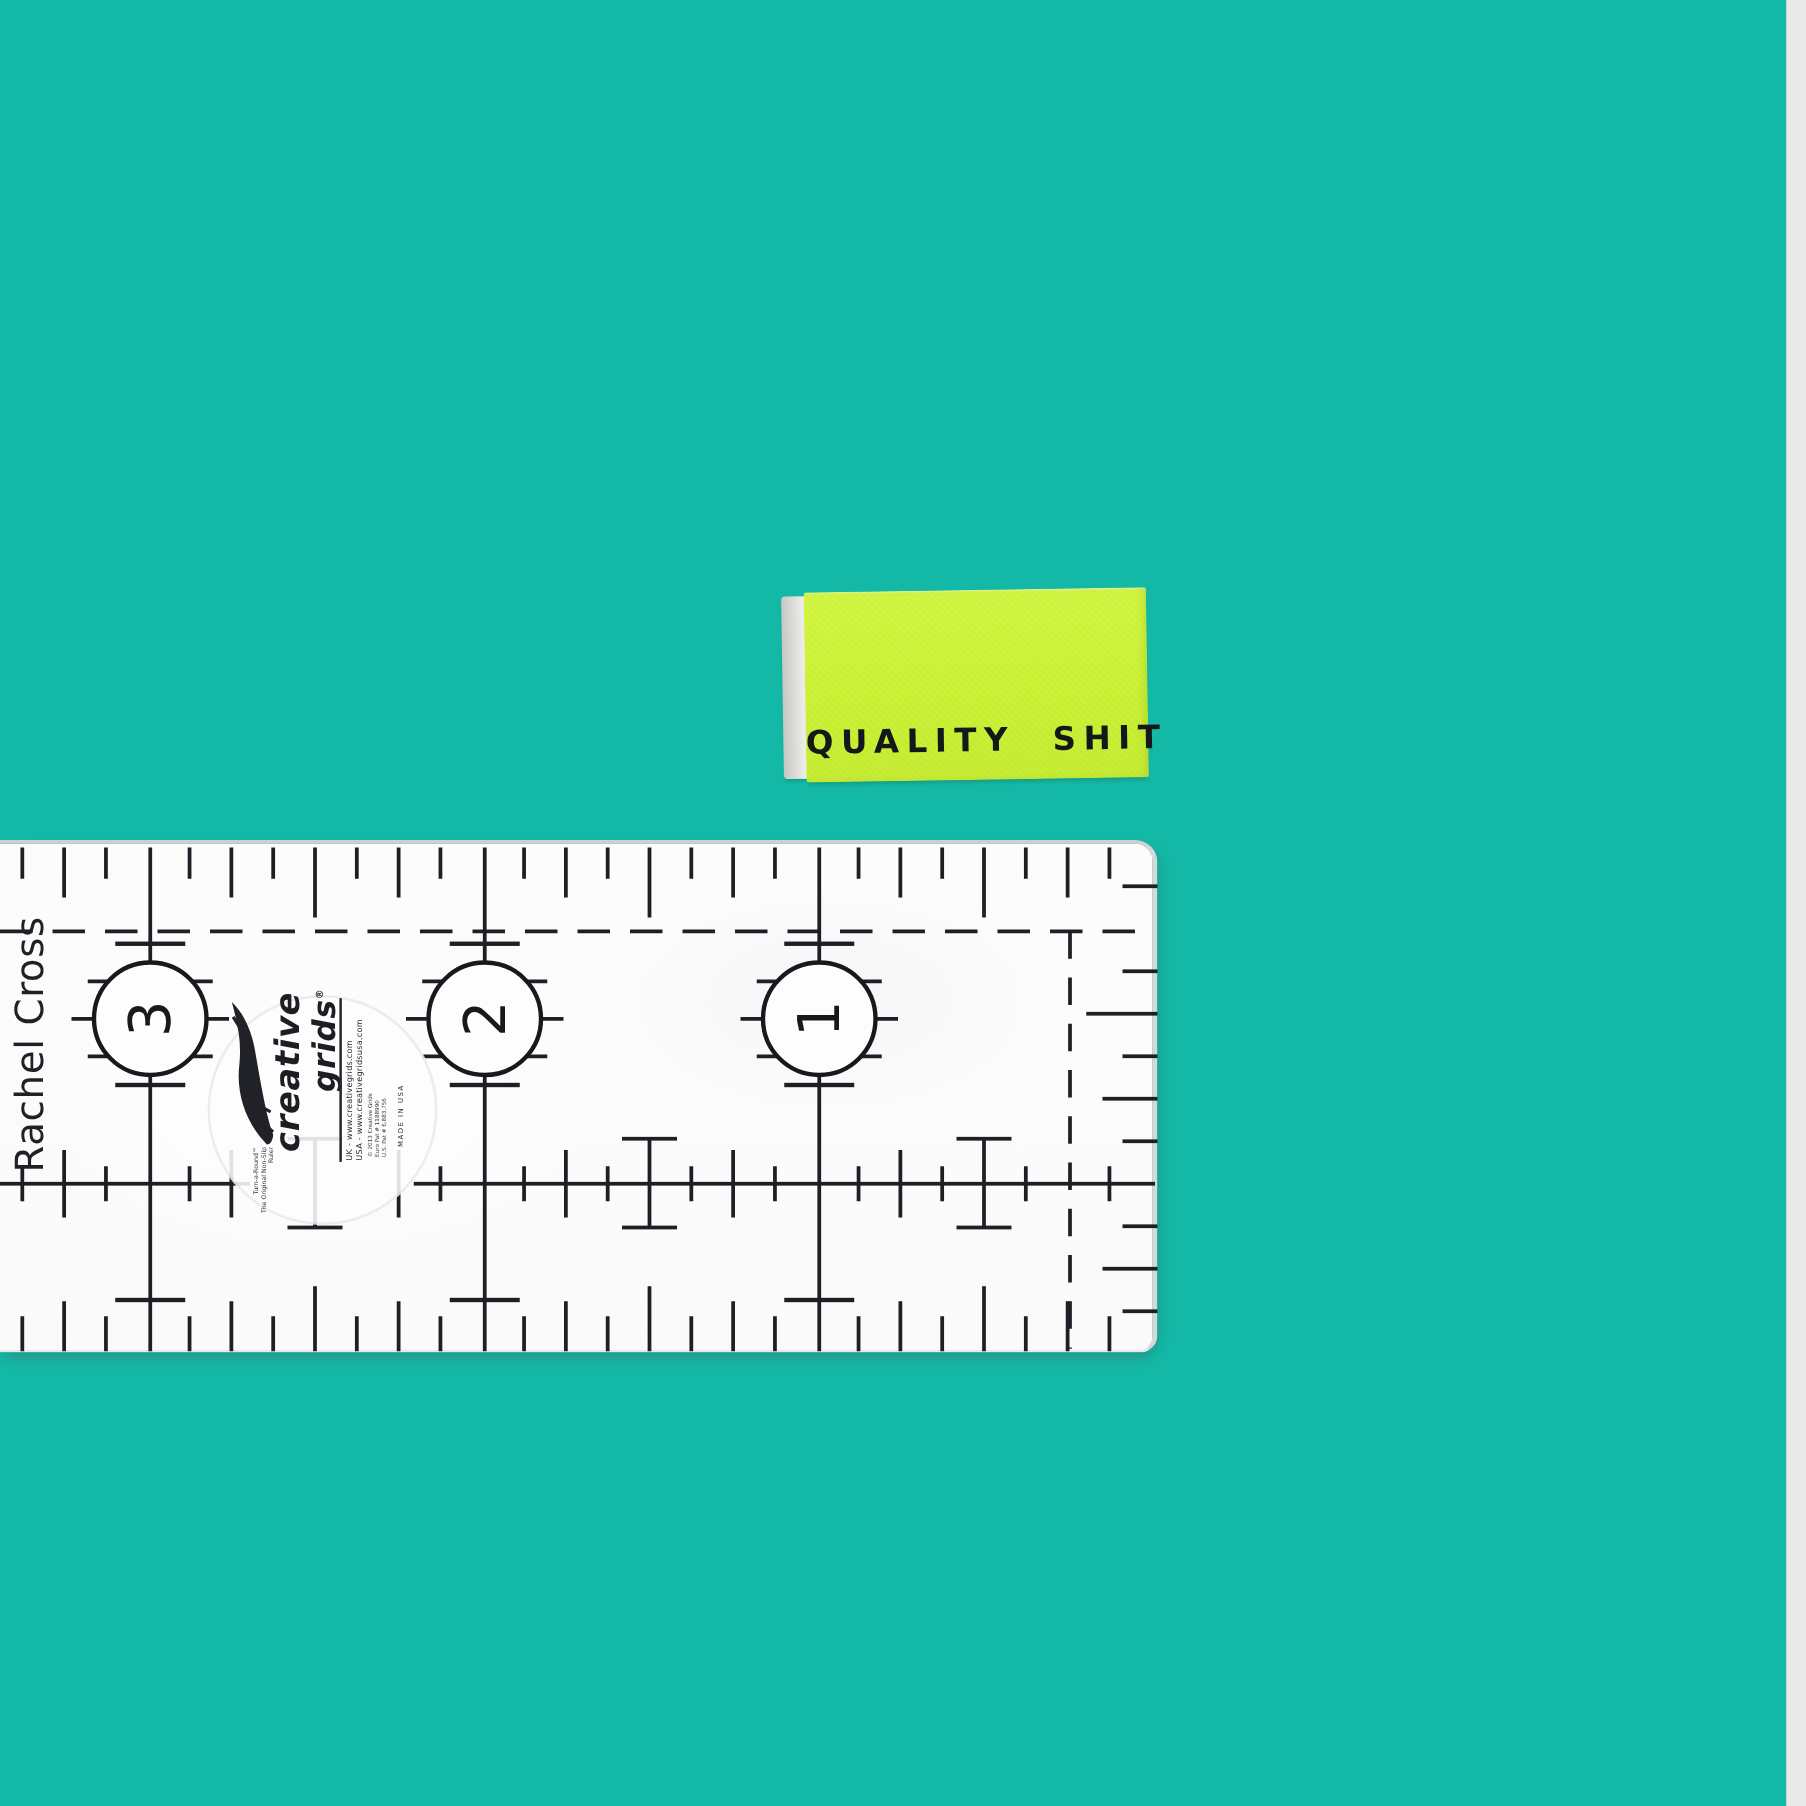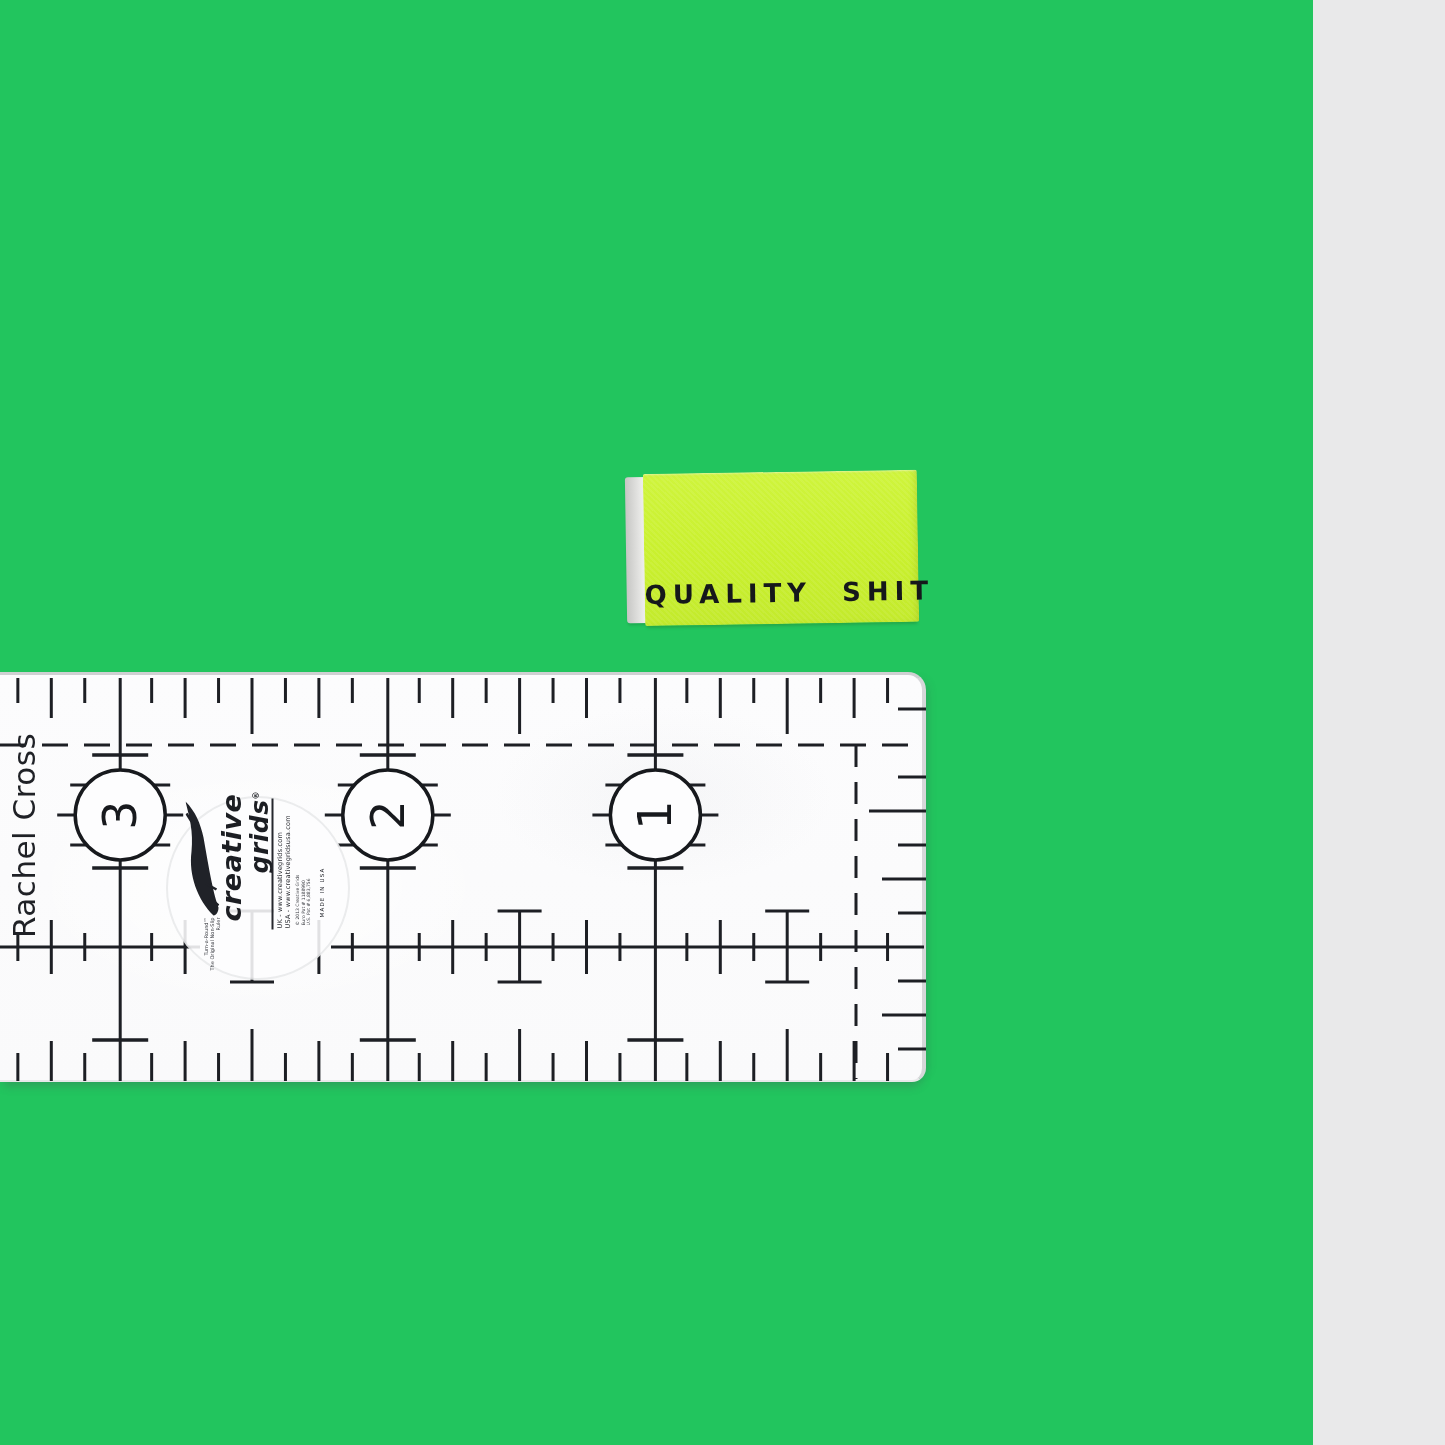--- a/index.html
+++ b/index.html
@@ -1,17 +1,17 @@
 <!DOCTYPE html>
 <html><head>
 <meta charset="utf-8">
 <style>
   html,body{margin:0;padding:0;background:#e9e9ea;}
-  #scene{position:relative;width:1295px;height:1445px;background:#22c55e;overflow:hidden;
-         font-family:"DejaVu Sans","Liberation Sans",sans-serif;padding-left:18px;}
+  #scene{position:relative;width:1429px;height:1445px;background:#14b8a6;overflow:hidden;
+         font-family:"DejaVu Sans","Liberation Sans",sans-serif;}
 
   
   .label-wrap{position:absolute;left:626px;top:472px;width:292px;height:152px;
               transform:rotate(-0.9deg);}
   .label-fold{position:absolute;left:0;top:3px;width:22px;height:146px;
               background:linear-gradient(90deg,#c6c6c4,#eeeeec 80%);
               border-radius:3px 0 0 3px;box-shadow:0 3px 3px -1px rgba(0,0,0,.15);}
   .label-front{position:absolute;left:18px;top:0;right:0;bottom:0;border-radius:2px;
               background:
                 repeating-linear-gradient(45deg,rgba(255,255,255,.07) 0 2px,rgba(0,0,0,0) 2px 4px),

